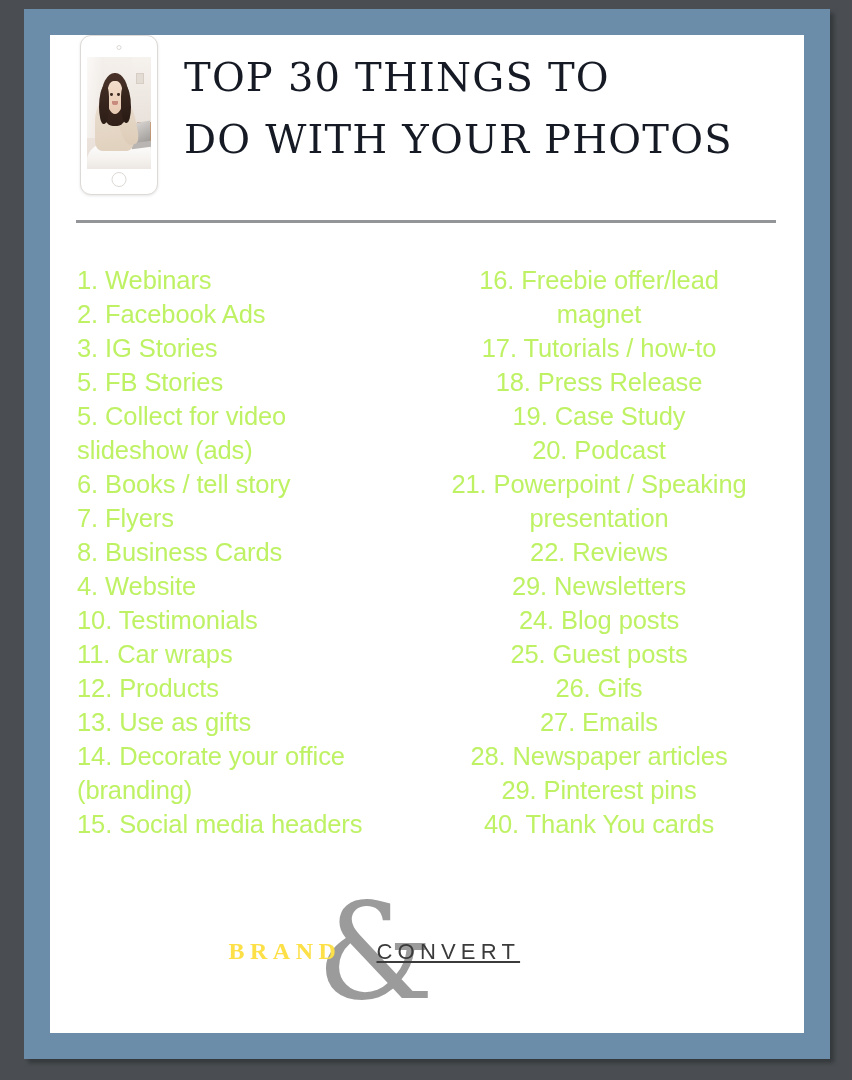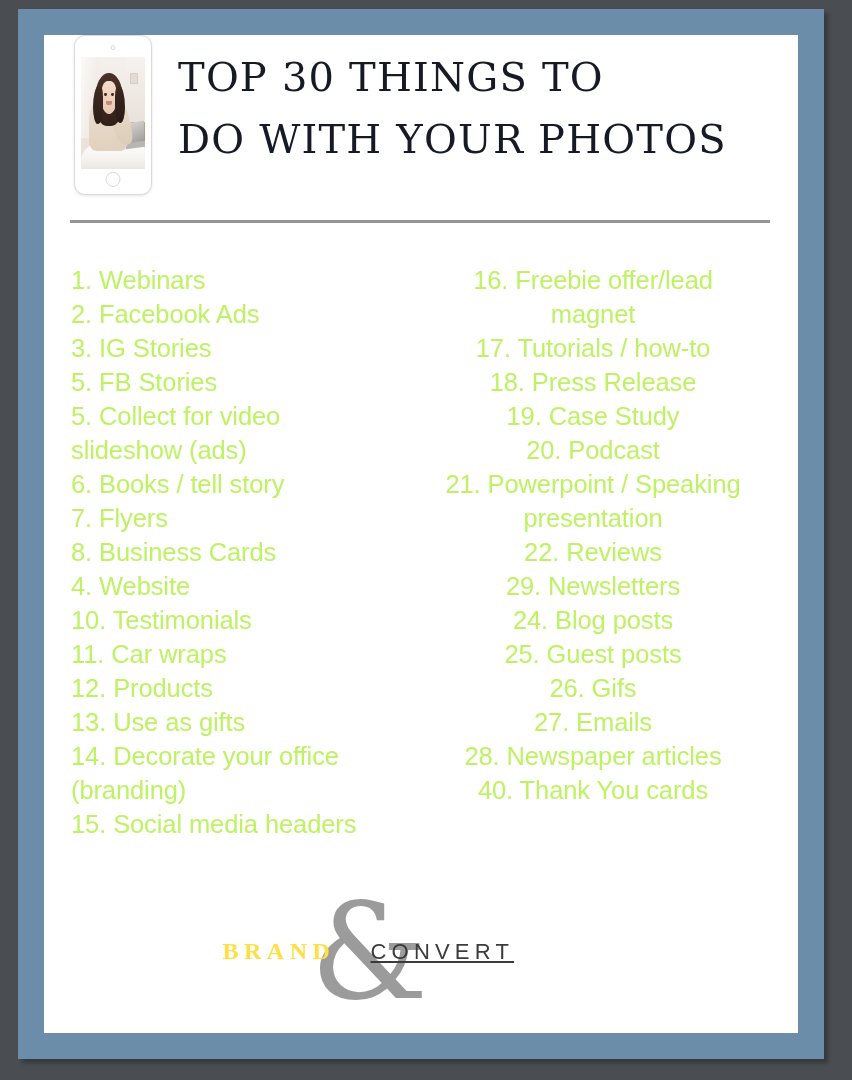--- a/index.html
+++ b/index.html
@@ -8,20 +8,21 @@
     background:#4a4e52;
     font-family:"Liberation Sans", sans-serif;
     overflow:hidden;
   }
 
   
   #page {
     position:relative;
     width:745px; height:1080px;
     background:#4a4e52;
+    margin-left:6px;
   }
   #card-shadow{
     position:absolute;
     left:22px; top:13px;
     width:806px; height:1050px;
     background:#34383b;
     filter:blur(2px);
   }
   #blue-frame{
     position:absolute;
@@ -275,20 +276,21 @@
         <div class="list-item">20. Podcast</div>
         <div class="list-item">21. Powerpoint / Speaking</div>
         <div class="list-item">presentation</div>
         <div class="list-item">22. Reviews</div>
         <div class="list-item">29. Newsletters</div>
         <div class="list-item">24. Blog posts</div>
         <div class="list-item">25. Guest posts</div>
         <div class="list-item">26. Gifs</div>
         <div class="list-item">27. Emails</div>
         <div class="list-item">28. Newspaper articles</div>
+        <div class="list-item">29. Pinterest pins</div>
         <div class="list-item">40. Thank You cards</div>
       </div>
   </div>
 
   <div id="logo">
     <div id="logo-inner">
       <div id="amp">&amp;</div>
       <div id="logo-brand">BRAND</div>
       <div id="logo-convert">CONVERT</div>
     </div>

